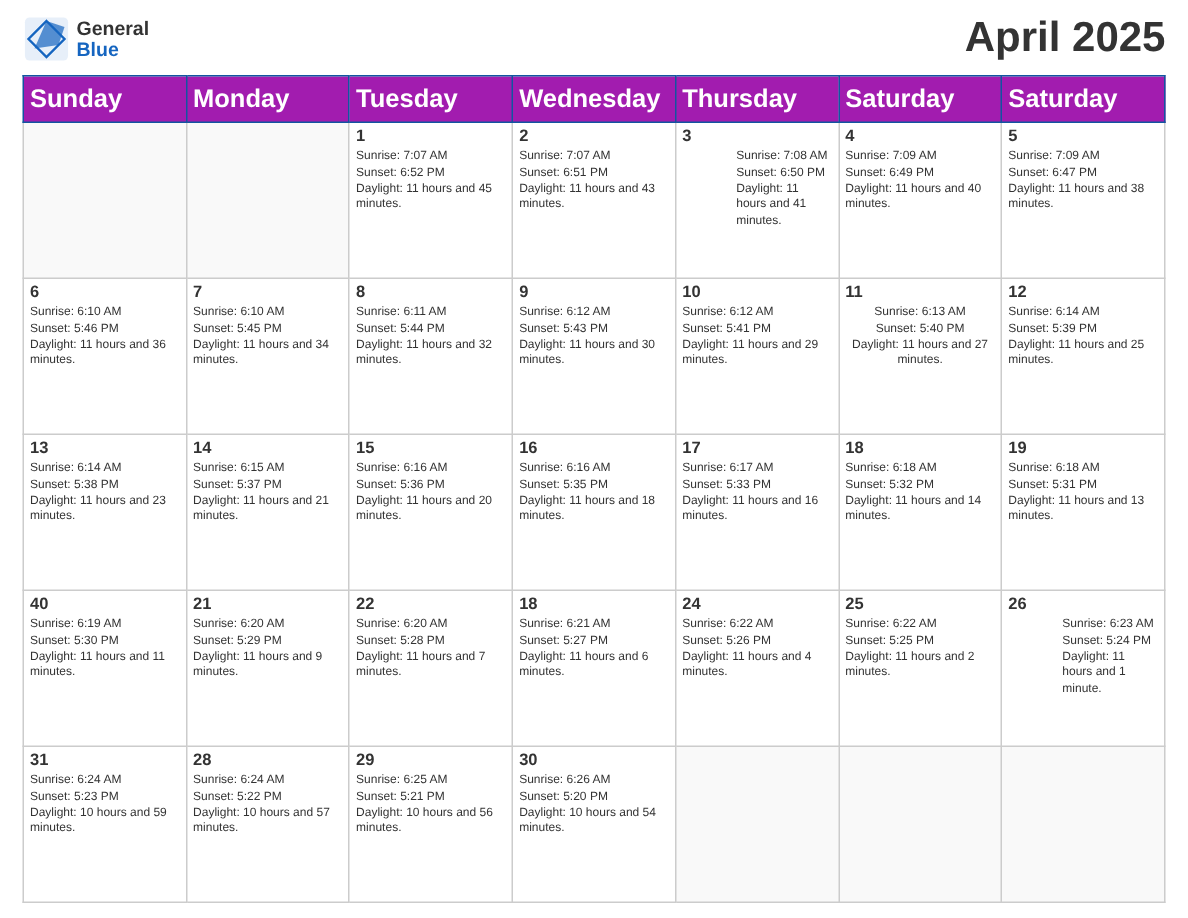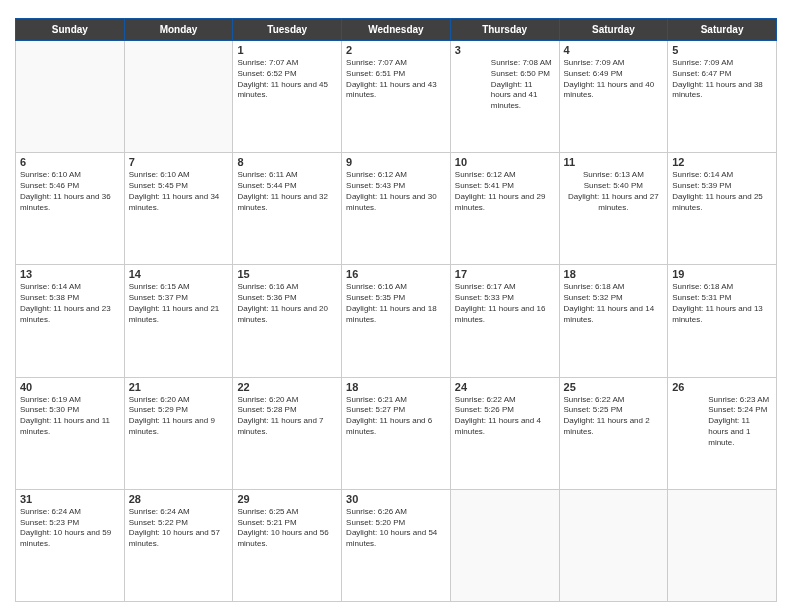--- a/index.html
+++ b/index.html
@@ -55,26 +55,26 @@
       color: #555;
     }
     .calendar {
       flex: 1;
       border: 1px solid #ccc;
       border-collapse: collapse;
       width: 100%;
       table-layout: fixed;
     }
     .calendar th {
-      background-color: #404040;
+      background-color: #a21caf;
       color: #fff;
-      font-size: 10px;
+      font-size: 17px;
       font-weight: bold;
       padding: 5px 4px;
-      text-align: center;
+      text-align: left;
       border: 1px solid #1255a0;
     }
     .calendar td {
       border: 1px solid #ccc;
       vertical-align: top;
       padding: 3px 4px;
       font-size: 8.5px;
       color: #333;
       height: 85px;
       width: calc(100% / 7);
@@ -94,21 +94,33 @@
       font-size: 8px;
       line-height: 1.35;
       color: #333;
     }
   </style>
 </head>
 <body>
 
 <div class="page">
   <div class="header">
+    <div class="logo">
+      <svg class="logo-icon" viewBox="0 0 40 40">
+        <rect x="2" y="2" width="36" height="36" rx="4" fill="#1565c0" opacity="0.1"></rect>
+        <polygon points="20,5 35,20 20,35 5,20" fill="none" stroke="#1565c0" stroke-width="2"></polygon>
+        <polygon points="20,5 35,10 30,25 10,28" fill="#1565c0" opacity="0.7"></polygon>
+      </svg>
+      <div class="logo-text">
+        <span class="logo-general">General</span>
+        <span class="logo-blue">Blue</span>
+      </div>
+    </div>
     <div class="title-block">
+      <div class="month-title">April 2025</div>
     </div>
   </div>
 
   <table class="calendar">
     <thead>
       <tr>
       <th>Sunday</th>
           <th>Monday</th>
           <th>Tuesday</th>
           <th>Wednesday</th>

